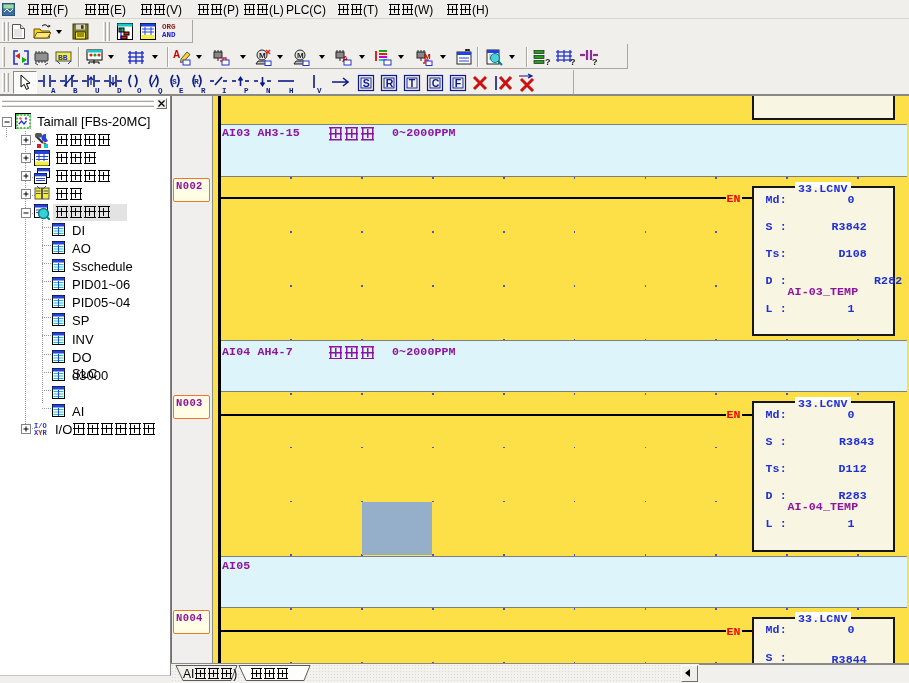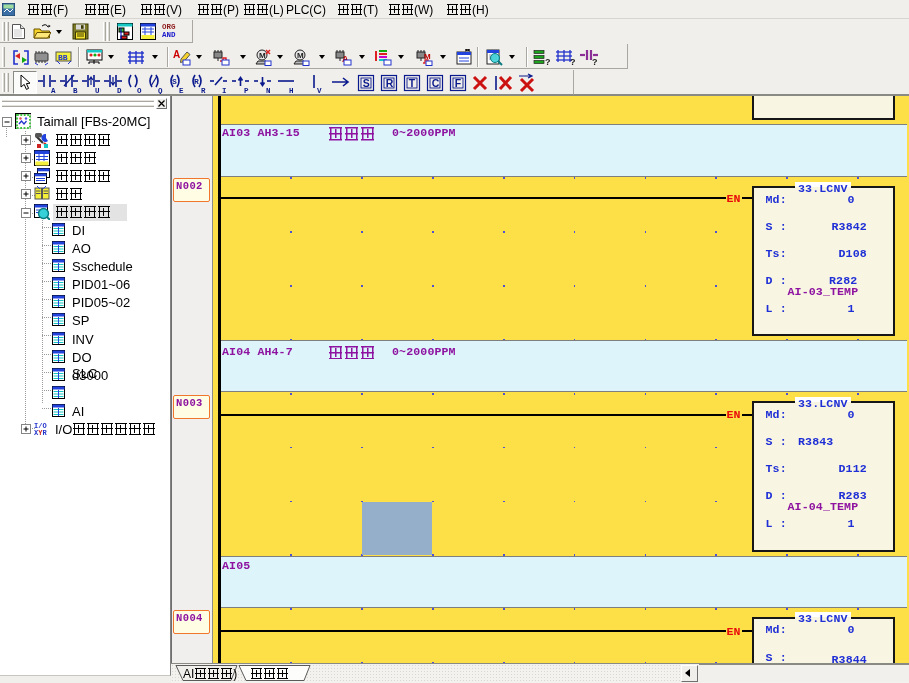--- a/index.html
+++ b/index.html
@@ -623,21 +623,21 @@
       <rect x="0.5" y="0.5" width="12" height="12" fill="#fff" stroke="#000"></rect>
       <rect x="0.5" y="0.5" width="12" height="3" fill="#2244dd"></rect>
       <g stroke="#16c7c4">
         <line x1="1.5" y1="5.5" x2="11.5" y2="5.5"></line>
         <line x1="1.5" y1="8" x2="11.5" y2="8"></line>
         <line x1="1.5" y1="10.5" x2="11.5" y2="10.5"></line>
       </g>
       <line x1="6.5" y1="4" x2="6.5" y2="12" stroke="#2244dd"></line>
     </g>
   </svg>
-<div class="trow" style="left:72px;top:295px">PID05~02</div>
+<div class="trow" style="left:72px;top:295px">PID05~04</div>
 <svg class="icon16" style="left:52px;top:313px" width="14" height="14">
     <g>
       <rect x="0.5" y="0.5" width="12" height="12" fill="#fff" stroke="#000"></rect>
       <rect x="0.5" y="0.5" width="12" height="3" fill="#2244dd"></rect>
       <g stroke="#16c7c4">
         <line x1="1.5" y1="5.5" x2="11.5" y2="5.5"></line>
         <line x1="1.5" y1="8" x2="11.5" y2="8"></line>
         <line x1="1.5" y1="10.5" x2="11.5" y2="10.5"></line>
       </g>
       <line x1="6.5" y1="4" x2="6.5" y2="12" stroke="#2244dd"></line>
@@ -849,33 +849,33 @@
 <div class="abs" style="left:528.5px;top:101.2px;width:11px;height:2px;background:#000"></div>
 <div class="fb" style="top:90.0px;height:150.0px"></div>
 <div class="abs m blue" style="left:582.0px;top:85.8px;padding:0 3px;background:linear-gradient(180deg,#fff 42%,#f8f5e3 42%)">33.LCNV</div>
 <div class="abs m blue" style="left:552.5px;top:96.5px">Md:</div>
 <div class="abs m blue" style="left:634.5px;top:96.5px">0</div>
 <div class="abs m blue" style="left:552.5px;top:124.0px">S :</div>
 <div class="abs m blue" style="left:618.5px;top:124.0px">R3842</div>
 <div class="abs m blue" style="left:552.5px;top:151.0px">Ts:</div>
 <div class="abs m blue" style="left:625.5px;top:151.0px">D108</div>
 <div class="abs m blue" style="left:552.5px;top:178.0px">D :</div>
-<div class="abs m blue" style="left:616px;top:178.0px">R282</div>
+<div class="abs m blue" style="left:661px;top:178.0px">R282</div>
 <div class="abs m blue" style="left:552.5px;top:206.0px">L :</div>
 <div class="abs m blue" style="left:634.5px;top:206.0px">1</div>
 <div class="abs m purp" style="left:574.5px;top:188.5px">AI-03_TEMP</div>
 <div class="rung" style="top:317.8px;width:505px"></div>
 <div class="abs m red" style="left:513.5px;top:312.3px">EN</div>
 <div class="abs" style="left:528.5px;top:317.8px;width:11px;height:2px;background:#000"></div>
 <div class="fb" style="top:305.0px;height:151.0px"></div>
 <div class="abs m blue" style="left:582.0px;top:300.8px;padding:0 3px;background:linear-gradient(180deg,#fff 42%,#f8f5e3 42%)">33.LCNV</div>
 <div class="abs m blue" style="left:552.5px;top:311.5px">Md:</div>
 <div class="abs m blue" style="left:634.5px;top:311.5px">0</div>
 <div class="abs m blue" style="left:552.5px;top:339.0px">S :</div>
-<div class="abs m blue" style="left:585px;top:339.0px">R3843</div>
+<div class="abs m blue" style="left:626px;top:339.0px">R3843</div>
 <div class="abs m blue" style="left:552.5px;top:366.0px">Ts:</div>
 <div class="abs m blue" style="left:625.5px;top:366.0px">D112</div>
 <div class="abs m blue" style="left:552.5px;top:393.0px">D :</div>
 <div class="abs m blue" style="left:625.5px;top:393.0px">R283</div>
 <div class="abs m blue" style="left:552.5px;top:421.0px">L :</div>
 <div class="abs m blue" style="left:634.5px;top:421.0px">1</div>
 <div class="abs m purp" style="left:574.5px;top:403.5px">AI-04_TEMP</div>
 <div class="rung" style="top:534.0px;width:505px"></div>
 <div class="abs m red" style="left:513.5px;top:528.5px">EN</div>
 <div class="abs" style="left:528.5px;top:534.0px;width:11px;height:2px;background:#000"></div>

